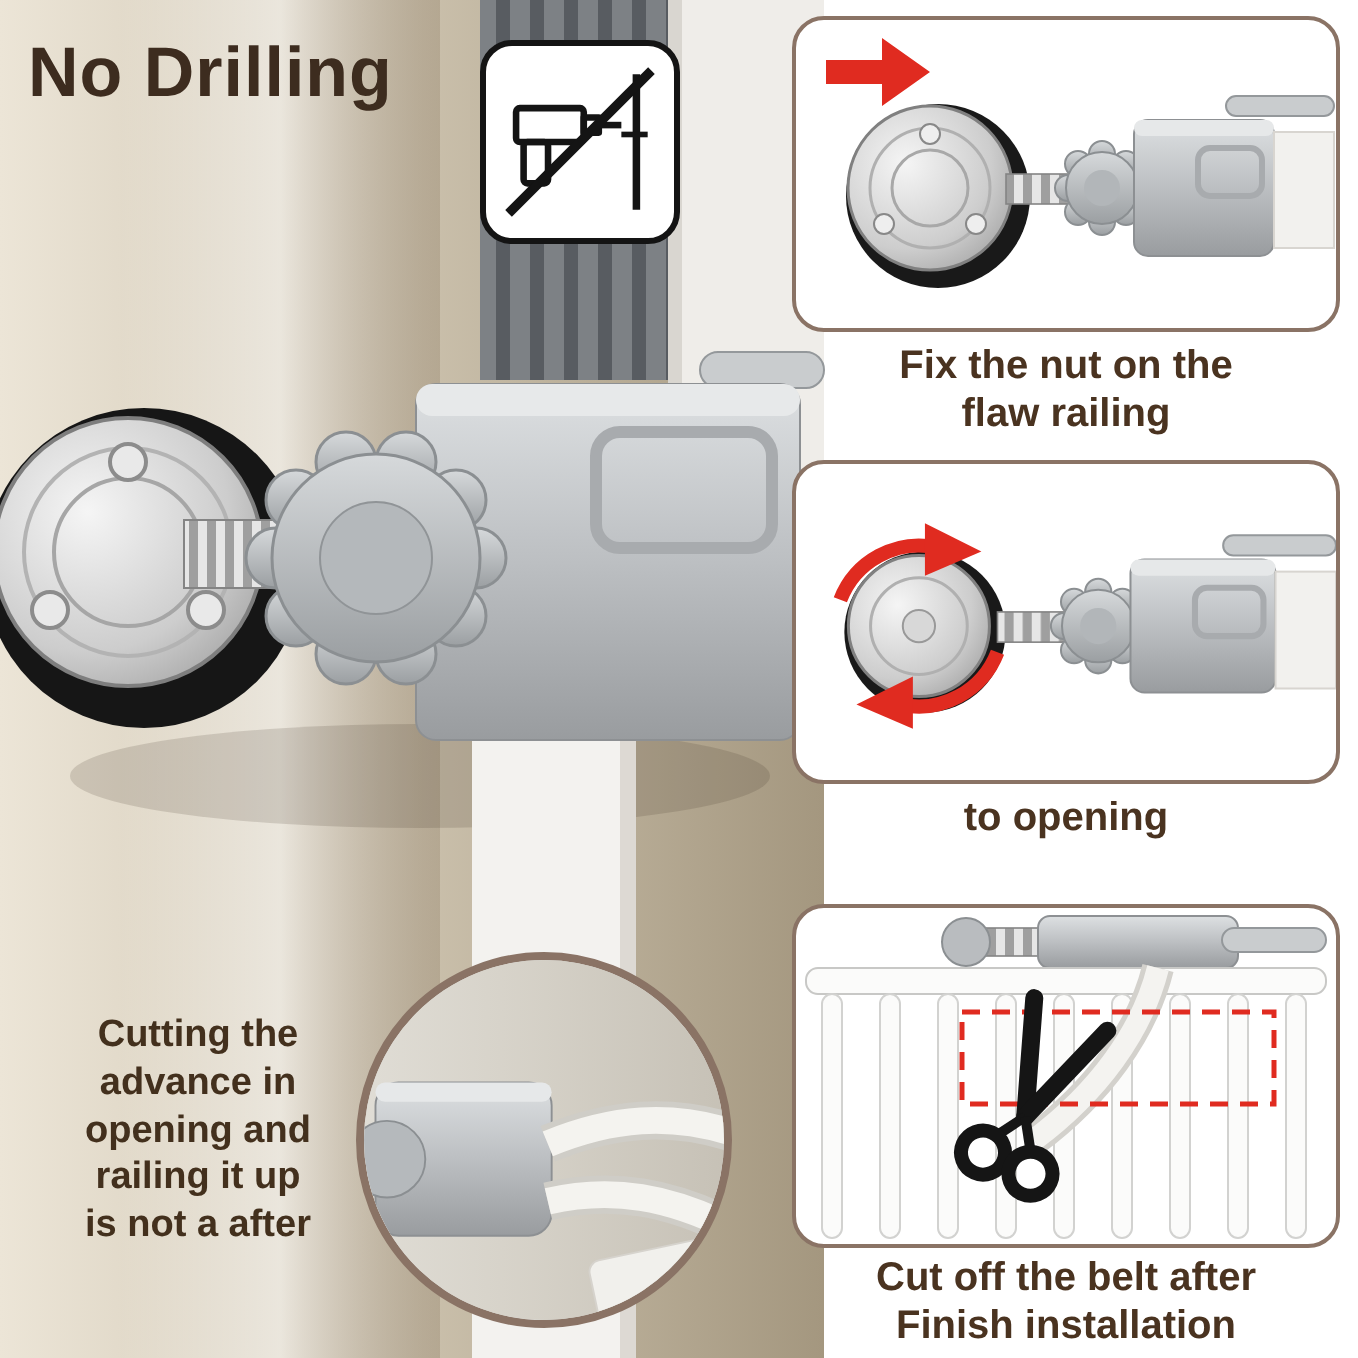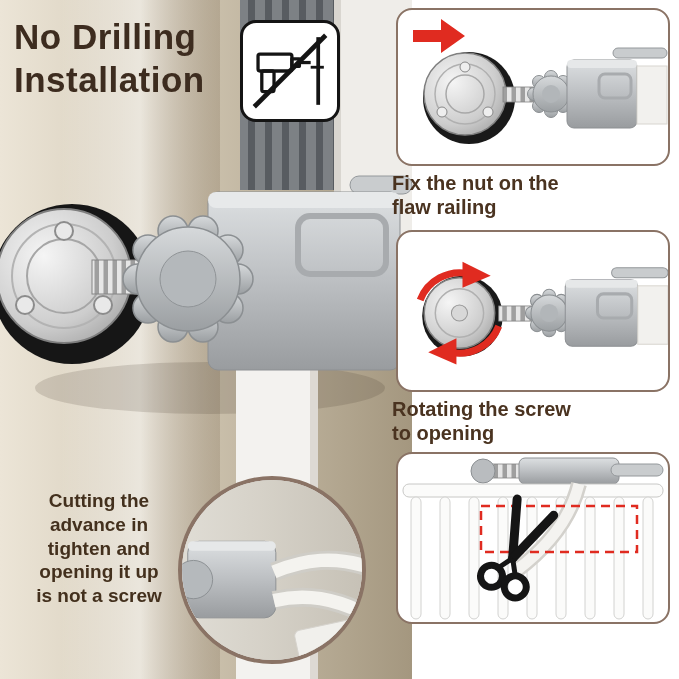--- a/index.html
+++ b/index.html
@@ -19,28 +19,28 @@
   .nodrill svg{width:100%;height:100%;display:block;}
   .panel{
     position:absolute;left:396px;width:274px;z-index:2;background:#fff;
     border:2px solid #8a7365;border-radius:16px;overflow:hidden;box-sizing:border-box;
   }
   .panel svg{width:100%;height:100%;display:block;}
   .p1{top:8px;height:158px;}
   .p2{top:230px;height:162px;}
   .p3{top:452px;height:172px;}
   .caption{
-    position:absolute;left:392px;width:282px;z-index:2;
+    position:absolute;left:392px;width:282px;z-index:2;text-align:center;
     font-weight:800;color:#4a3320;font-size:20px;line-height:1.18;
   }
   .c1{top:172px;}
   .c2{top:398px;}
   .c3{top:628px;}
   .note{
-    position:absolute;left:8px;top:489px;width:182px;z-index:3;text-align:center;
+    position:absolute;left:8px;top:506px;width:182px;z-index:3;text-align:center;
     font-weight:800;color:#43301d;font-size:19px;line-height:1.25;
   }
   .inset{
     position:absolute;left:178px;top:476px;width:188px;height:188px;z-index:3;
     border-radius:50%;border:4px solid #8a7365;overflow:hidden;background:#d9d8d4;
     box-sizing:border-box;
   }
   .inset svg{width:100%;height:100%;display:block;}
 </style>
 </head>
@@ -122,21 +122,20 @@
         <circle cx="173" cy="231" r="15"></circle>
       <circle cx="203" cy="231" r="15"></circle>
         <circle cx="228" cy="250" r="15"></circle>
       <circle cx="188" cy="279" r="52"></circle>
     </g>
     <circle cx="188" cy="279" r="28" fill="#b4b8bb" stroke="#909497"></circle>
   </svg>
 
   <div class="title">
     <div>No Drilling</div>
-    <div>Installation</div>
   </div>
 
   <div class="nodrill">
     <svg viewBox="0 0 100 100">
       <g stroke="#141414" fill="none" stroke-width="3.5" stroke-linejoin="round">
         <path d="M 80 14 L 80 86" stroke-width="4"></path>
         <path d="M 72 46 L 86 46" stroke-width="3"></path>
         <rect x="16" y="32" width="36" height="18" rx="2"></rect>
         <rect x="52" y="37" width="8" height="8"></rect>
         <path d="M 60 41 L 72 41"></path>
@@ -209,21 +208,20 @@
       </g>
       <circle cx="150" cy="79" r="9" fill="#b2b6b9"></circle>
       <rect x="212" y="34" width="56" height="10" rx="5" fill="#c9ccce" stroke="#94989b"></rect>
       <rect x="166" y="46" width="72" height="66" rx="7" fill="url(#clampG)" stroke="#8d9093"></rect>
       <rect x="166" y="46" width="72" height="8" rx="4" fill="#e6e8e9"></rect>
       <rect x="198" y="60" width="34" height="24" rx="6" fill="none" stroke="#a8abae" stroke-width="3"></rect>
       <rect x="238" y="52" width="30" height="58" fill="#f2f1ee" stroke="#d8d5d0"></rect>
     </svg>
   </div>
   <div class="caption c2">
-    <div>Rotating the screw</div>
     <div>to opening</div>
   </div>
 
   <div class="panel p3">
     <svg viewBox="0 0 268 168">
       <rect x="90" y="10" width="34" height="14" fill="url(#threadP)" stroke="#848484" stroke-width="0.8"></rect>
       <circle cx="84" cy="17" r="12" fill="#b9bcbf" stroke="#8b8f92"></circle>
       <rect x="120" y="4" width="100" height="26" rx="6" fill="url(#clampG)" stroke="#8d9093"></rect>
       <rect x="212" y="10" width="52" height="12" rx="6" fill="#c9ccce" stroke="#94989b"></rect>
       <rect x="4" y="30" width="260" height="13" rx="6" fill="#fbfbfa" stroke="#c8c8c6"></rect>
@@ -244,27 +242,31 @@
       <g stroke="#151515" fill="none" transform="rotate(24 112 108)">
         <path d="M 112 104 L 92 48" stroke-width="9" stroke-linecap="round"></path>
         <path d="M 112 104 L 132 48" stroke-width="9" stroke-linecap="round"></path>
         <path d="M 112 104 L 103 118" stroke-width="5"></path>
         <path d="M 112 104 L 121 118" stroke-width="5"></path>
         <circle cx="100" cy="129" r="11" stroke-width="7"></circle>
         <circle cx="126" cy="129" r="11" stroke-width="7"></circle>
       </g>
     </svg>
   </div>
+  <div class="caption c3">
+    <div>Cut off the belt after</div>
+    <div>Finish installation</div>
+  </div>
 
   <div class="note">
     <div>Cutting the</div>
     <div>advance in</div>
-    <div>tighten and</div>
-    <div>opening it up</div>
-    <div>is not a screw</div>
+    <div>opening and</div>
+    <div>railing it up</div>
+    <div>is not a after</div>
   </div>
 
   <div class="inset">
     <svg viewBox="0 0 188 188">
       <rect width="188" height="188" fill="#d9d8d4"></rect>
       <rect width="188" height="188" fill="url(#wallG)" opacity="0.35"></rect>
       <rect x="6" y="64" width="92" height="80" rx="12" fill="url(#clampG)" stroke="#8d9093"></rect>
       <rect x="6" y="64" width="92" height="10" rx="5" fill="#e6e8e9"></rect>
       <circle cx="12" cy="104" r="20" fill="#b5b9bc" stroke="#8b8f92"></circle>
       <path d="M 96 96 C 130 82 160 80 192 90" stroke="#cfcdc7" stroke-width="20" fill="none"></path>

